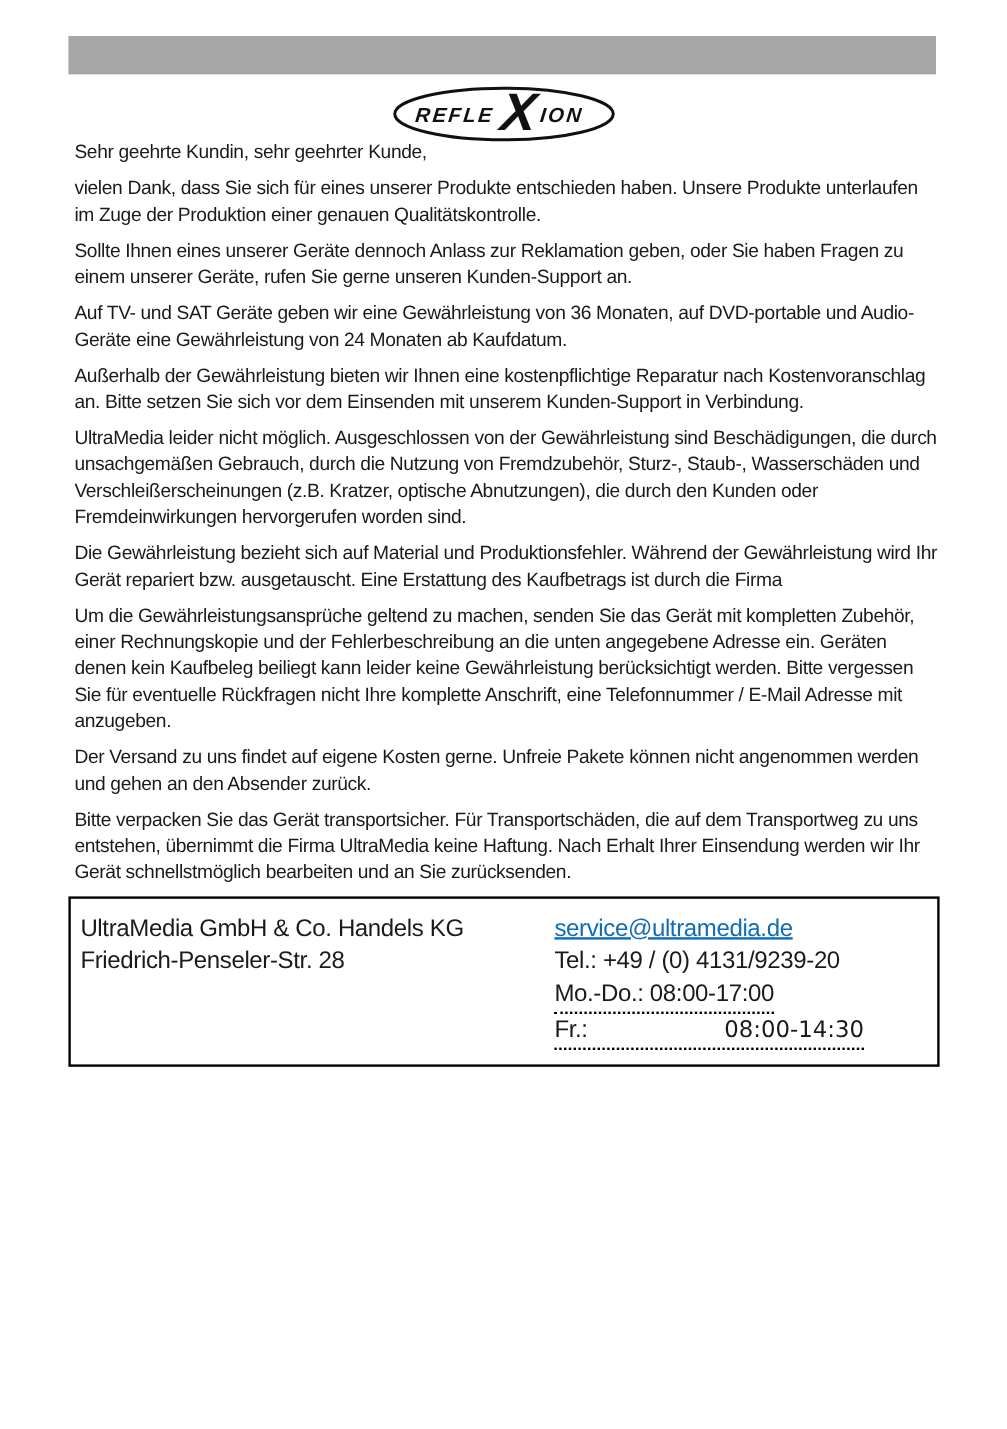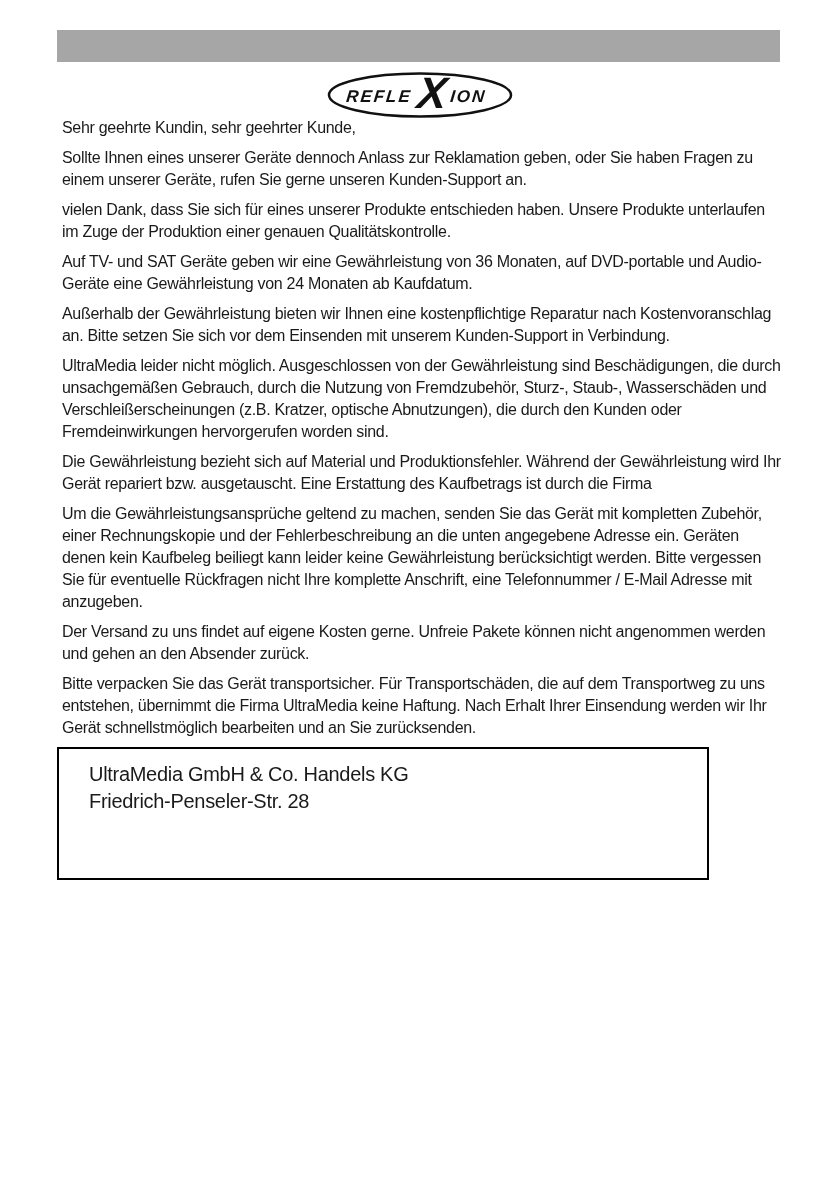--- a/index.html
+++ b/index.html
@@ -30,23 +30,23 @@
   .content p {
     margin:0 0 8px 5px;
     font-size:16px;
     line-height:22px;
     letter-spacing:-0.3px;
   }
   .contact-box {
     margin-top:6px;
     border:2px solid #000000;
     display:flex;
-    padding:12px 14px 12px 30px;
+    padding:12px 14px 12px 8px;
     box-sizing:border-box;
-    width:652px;
+    width:726px;
     min-height:133px;
   }
   .contact-col {
     font-size:20px;
     line-height:27px;
     letter-spacing:-0.3px;
   }
   .contact-col.left  { flex:0 0 395px; }
   .contact-col.right { flex:1 1 auto; }
   .contact-col > div { white-space:nowrap; }
@@ -91,31 +91,42 @@
       <g transform="skewX(-6)">
         <text x="24" y="32" font-size="17" letter-spacing="2">REFLE</text>
         <text x="95" y="38" font-size="44" font-weight="900">X</text>
         <text x="128" y="32" font-size="17" letter-spacing="2">ION</text>
       </g>
     </svg>
   </div>
 
   <div class="content">
     <p>Sehr geehrte Kundin, sehr geehrter Kunde,</p>
+    <p>vielen Dank, dass Sie sich für eines unserer Produkte entschieden haben. Unsere Produkte unterlaufen im Zuge der Produktion einer genauen Qualitätskontrolle.</p>
     <p>Sollte Ihnen eines unserer Geräte dennoch Anlass zur Reklamation geben, oder Sie haben Fragen zu einem unserer Geräte, rufen Sie gerne unseren Kunden-Support an.</p>
-    <p>vielen Dank, dass Sie sich für eines unserer Produkte entschieden haben. Unsere Produkte unterlaufen im Zuge der Produktion einer genauen Qualitätskontrolle.</p>
     <p>Auf TV- und SAT Geräte geben wir eine Gewährleistung von 36 Monaten, auf DVD-portable und Audio-Geräte eine Gewährleistung von 24 Monaten ab Kaufdatum.</p>
     <p>Außerhalb der Gewährleistung bieten wir Ihnen eine kostenpflichtige Reparatur nach Kostenvoranschlag an. Bitte setzen Sie sich vor dem Einsenden mit unserem Kunden-Support in Verbindung.</p>
     <p>UltraMedia leider nicht möglich. Ausgeschlossen von der Gewährleistung sind Beschädigungen, die durch unsachgemäßen Gebrauch, durch die Nutzung von Fremdzubehör, Sturz-, Staub-, Wasserschäden und Verschleißerscheinungen (z.B. Kratzer, optische Abnutzungen), die durch den Kunden oder Fremdeinwirkungen hervorgerufen worden sind.</p>
     <p>Die Gewährleistung bezieht sich auf Material und Produktionsfehler. Während der Gewährleistung wird Ihr Gerät repariert bzw. ausgetauscht. Eine Erstattung des Kaufbetrags ist durch die Firma</p>
     <p>Um die Gewährleistungsansprüche geltend zu machen, senden Sie das Gerät mit kompletten Zubehör, einer Rechnungskopie und der Fehlerbeschreibung an die unten angegebene Adresse ein. Geräten denen kein Kaufbeleg beiliegt kann leider keine Gewährleistung berücksichtigt werden. Bitte vergessen Sie für eventuelle Rückfragen nicht Ihre komplette Anschrift, eine Telefonnummer / E-Mail Adresse mit anzugeben.</p>
     <p>Der Versand zu uns findet auf eigene Kosten gerne. Unfreie Pakete können nicht angenommen werden und gehen an den Absender zurück.</p>
     <p>Bitte verpacken Sie das Gerät transportsicher. Für Transportschäden, die auf dem Transportweg zu uns entstehen, übernimmt die Firma UltraMedia keine Haftung. Nach Erhalt Ihrer Einsendung werden wir Ihr Gerät schnellstmöglich bearbeiten und an Sie zurücksenden.</p>
 
     <div class="contact-box">
       <div class="contact-col left">
         <div>UltraMedia GmbH &amp; Co. Handels KG</div>
         <div>Friedrich-Penseler-Str. 28</div>
       </div>
+      <div class="contact-col right">
+        <div><a class="link">service@ultramedia.de</a></div>
+        <div>Tel.: +49 / (0) 4131/9239-20</div>
+        <div><span class="dotted">Mo.-Do.: 08:00-17:00</span></div>
+        <div>
+          <span class="dotted fr-line">
+            <span>Fr.:</span>
+            <span class="fr-time">08:00-14:30</span>
+          </span>
+        </div>
+      </div>
     </div>
   </div>
 
 </div>
 
 </body></html>

